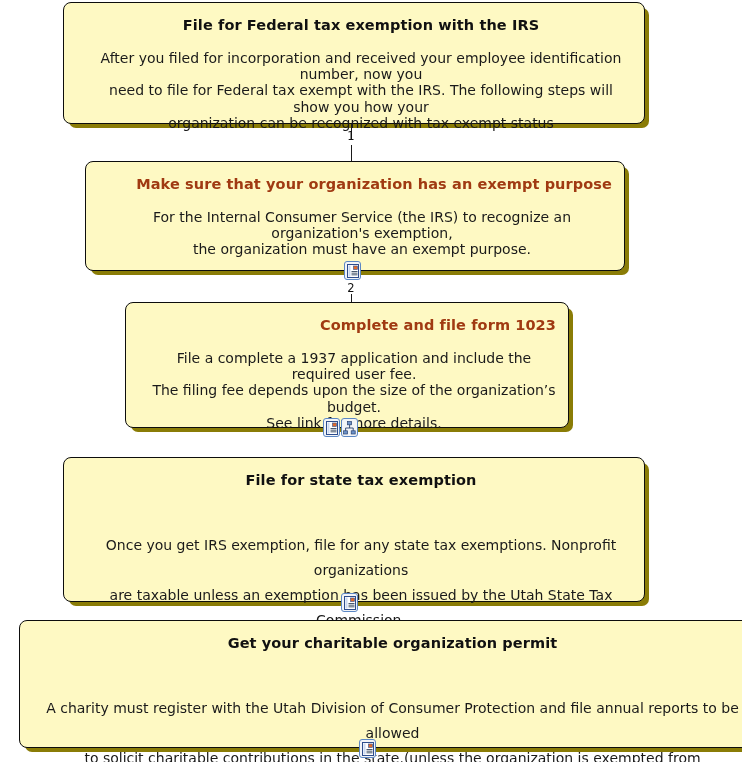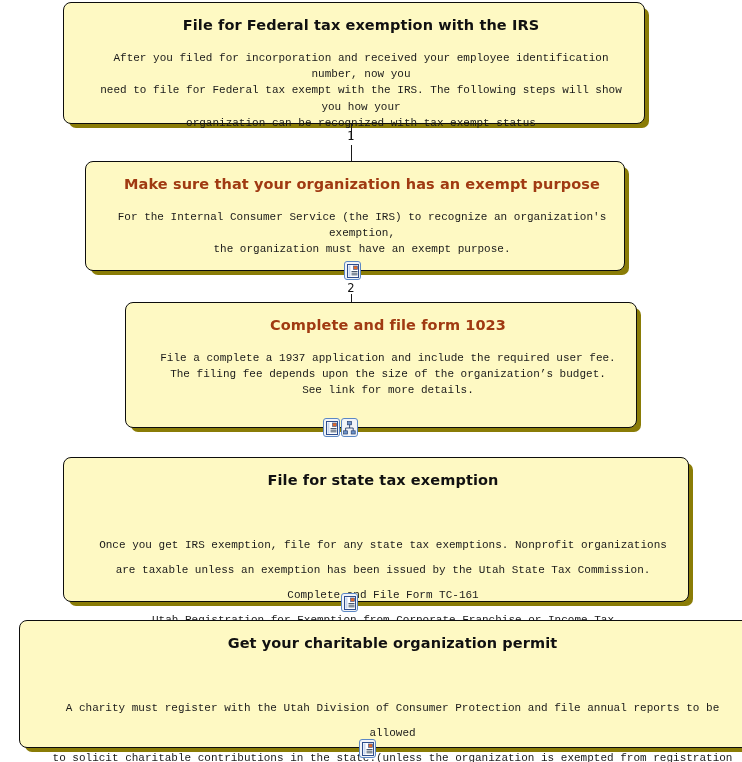--- a/index.html
+++ b/index.html
@@ -38,29 +38,29 @@
     font-size: 14.5px;
     font-weight: bold;
     color: #111111;
     line-height: 18px;
     margin: 3px 0 0 0;
     letter-spacing: 0.1px;
   }
   .node-title.accent {
     color: #a03a12;
     font-size: 14.5px;
+    text-align: right;
   }
 
   .node-body {
-    font-size: 11px;
+    font-size: 14px;
     color: #1a1a1a;
     line-height: 16.2px;
     margin-top: 16px;
     white-space: pre-line;
-    font-family: Liberation Mono, monospace;
   }
   .node-body.spaced {
     line-height: 25px;
     margin-top: 44px;
   }
 
   
   .connector {
     position: absolute;
     width: 0;
@@ -127,21 +127,21 @@
         <rect x="4.5" y="7" width="6" height="0.9" fill="#34465e"></rect>
         <rect x="4.5" y="8.7" width="6" height="0.9" fill="#34465e"></rect>
         <rect x="4.5" y="10.4" width="6" height="0.9" fill="#34465e"></rect>
       </svg>
     </div>
   </div>
 
   <div class="conn-label" style="left:339px; top:282px;">2</div>
   <div class="connector" style="left:351px; top:294px; height:12px;"></div>
 
-  <div class="node" id="n3" style="left:125px; top:302px; width:512px; height:126px;">
+  <div class="node" id="n3" style="left:125px; top:302px; width:444px; height:126px;">
     <div class="node-title accent">Complete and file form 1023</div>
     <div class="node-body">File a complete a 1937 application and include the required user fee.
 The filing fee depends upon the size of the organization’s budget.
 See link for more details.</div>
   </div>
 
   <div class="icon-group" style="left:323px; top:418px;">
     <div class="icon-btn">
       <svg width="12" height="14" viewBox="0 0 12 14">
         <rect x="0.5" y="0.5" width="11" height="13" fill="#ffffff" stroke="#2e4d8c" stroke-width="1"></rect>
@@ -155,21 +155,21 @@
     <div class="icon-btn">
       <svg width="13" height="14" viewBox="0 0 13 14">
         <rect x="4.6" y="0.6" width="4" height="3.2" fill="#6e93c9" stroke="#27406e" stroke-width="0.7"></rect>
         <rect x="0.6" y="9.8" width="4" height="3.2" fill="#6e93c9" stroke="#27406e" stroke-width="0.7"></rect>
         <rect x="8.2" y="9.8" width="4" height="3.2" fill="#6e93c9" stroke="#27406e" stroke-width="0.7"></rect>
         <path d="M6.6 3.8 L6.6 7 M2.6 7 L10.2 7 M2.6 7 L2.6 9.8 M10.2 7 L10.2 9.8" stroke="#27406e" stroke-width="0.9" fill="none"></path>
       </svg>
     </div>
   </div>
 
-  <div class="node" id="n4" style="left:63px; top:457px; width:626px; height:145px;">
+  <div class="node" id="n4" style="left:63px; top:457px; width:582px; height:145px;">
     <div class="node-title">File for state tax exemption</div>
     <div class="node-body spaced">Once you get IRS exemption, file for any state tax exemptions. Nonprofit organizations
 are taxable unless an exemption has been issued by the Utah State Tax Commission.
 Complete and File Form TC-161
 Utah Registration for Exemption from Corporate Franchise or Income Tax</div>
   </div>
 
   <div class="icon-group" style="left:341px; top:593px;">
     <div class="icon-btn">
       <svg width="12" height="14" viewBox="0 0 12 14">

